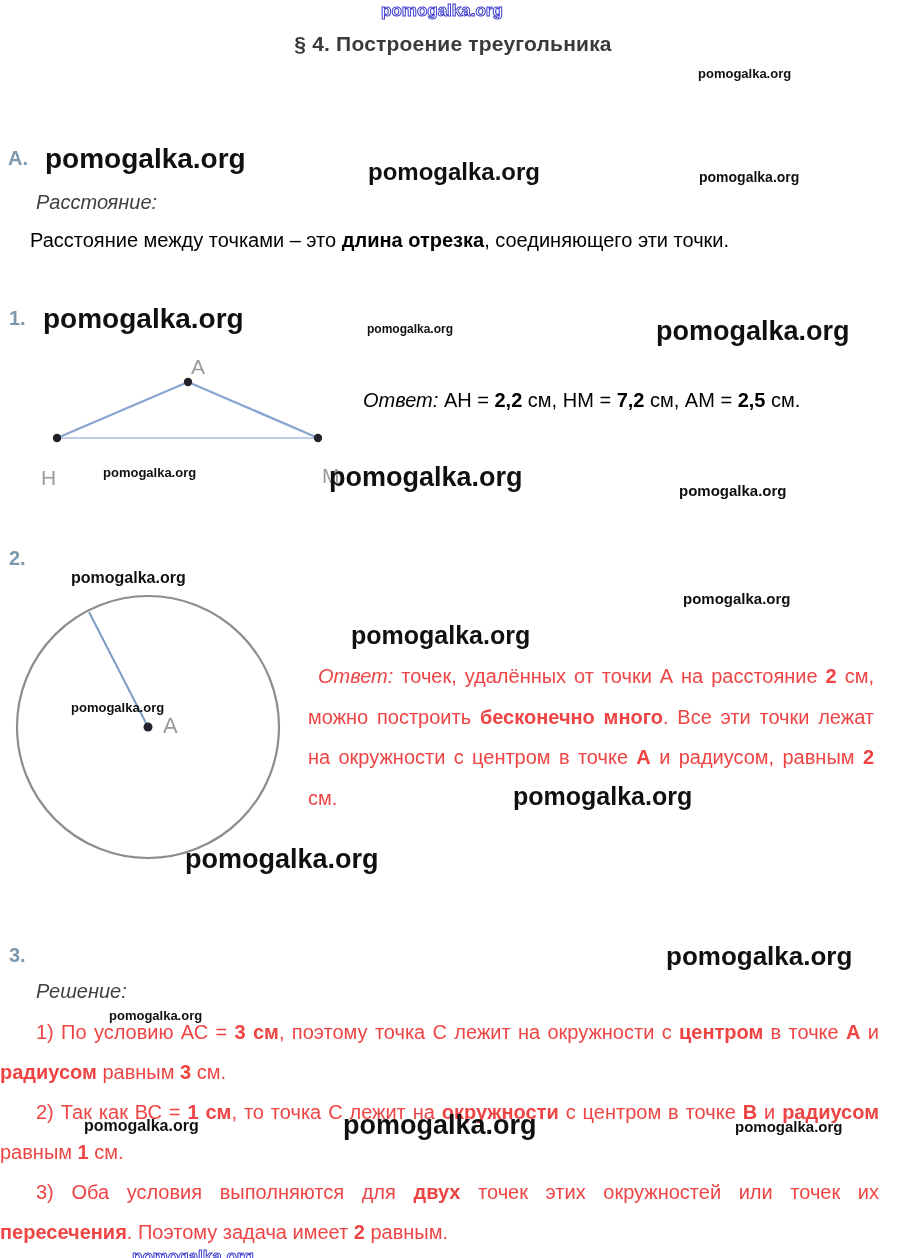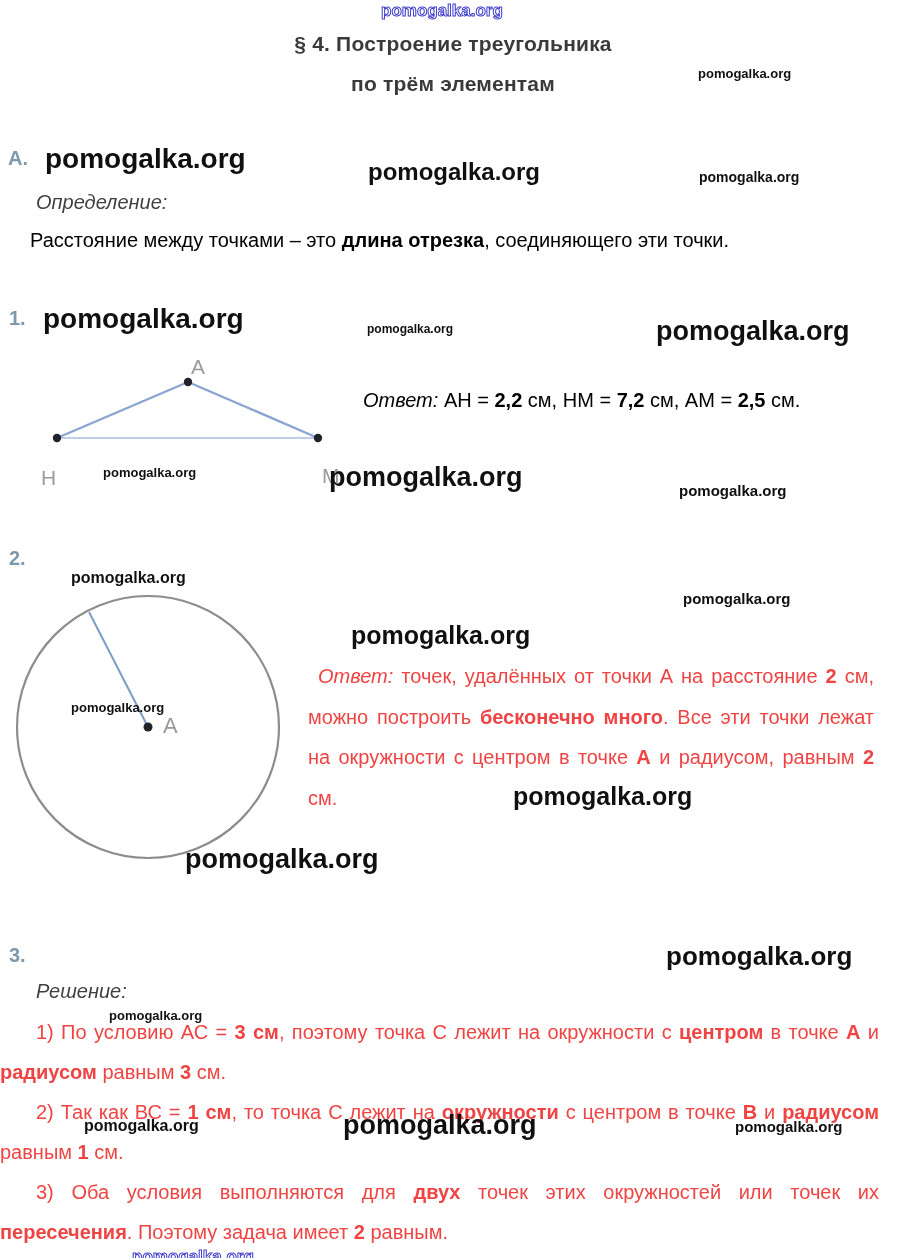--- a/index.html
+++ b/index.html
@@ -51,24 +51,23 @@
   <div class="wm" style="left:513px;top:782px;font-size:25px;font-weight:600;">pomogalka.org</div>
   <div class="wm" style="left:185px;top:844px;font-size:27px;font-weight:600;">pomogalka.org</div>
   <div class="wm" style="left:666px;top:941px;font-size:26px;font-weight:600;">pomogalka.org</div>
   <div class="wm" style="left:109px;top:1008px;font-size:13px;font-weight:600;">pomogalka.org</div>
   <div class="wm" style="left:84px;top:1117px;font-size:16px;font-weight:bold;">pomogalka.org</div>
   <div class="wm" style="left:343px;top:1110px;font-size:27px;font-weight:600;">pomogalka.org</div>
   <div class="wm" style="left:735px;top:1118px;font-size:15px;font-weight:bold;">pomogalka.org</div>
   <div class="wm wm-outline" style="left:132px;top:1247px;font-size:17px;">pomogalka.org</div>
 
   <div class="abs title" style="top:32px;left:0;">§ 4. Построение треугольника</div>
-  <div class="abs title" style="top:72px;left:0;">по трём элементам</div>
 
   <div class="abs secnum" style="left:8px;top:147px;">А.</div>
-  <div class="abs heading-italic" style="left:36px;top:191px;">Определение:</div>
+  <div class="abs heading-italic" style="left:36px;top:191px;">Расстояние:</div>
   <div class="abs bodyline" style="left:30px;top:229px;"><span>Расстояние между точками – это </span><span class="b">длина отрезка</span><span>, соединяющего эти точки.</span></div>
 
   <div class="abs secnum" style="left:9px;top:307px;">1.</div>
 
   <svg class="abs" style="left:30px;top:352px;" width="312" height="142" viewBox="0 0 312 142">
     <line x1="27" y1="86" x2="158" y2="30" stroke="#8ba5d3" stroke-width="2.4"></line>
     <line x1="158" y1="30" x2="288" y2="86" stroke="#8ba5d3" stroke-width="2.4"></line>
     <line x1="27" y1="86" x2="288" y2="86" stroke="#aabde0" stroke-width="1.6"></line>
     <circle cx="158" cy="30" r="4.2" fill="#22222b"></circle>
     <circle cx="27" cy="86" r="4.2" fill="#22222b"></circle>

